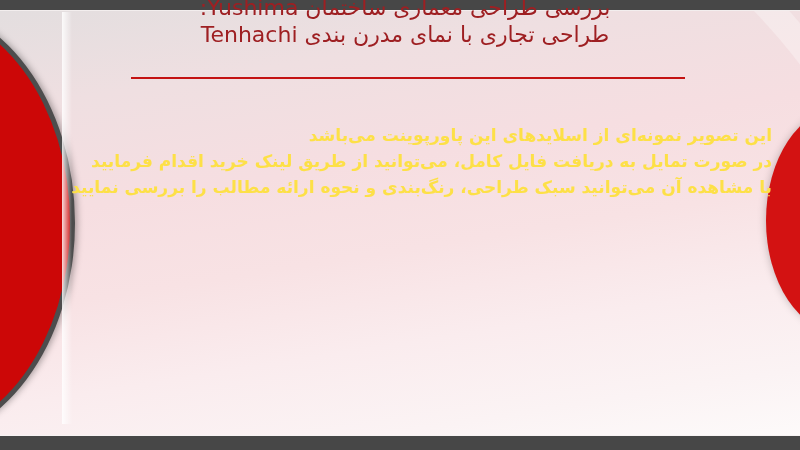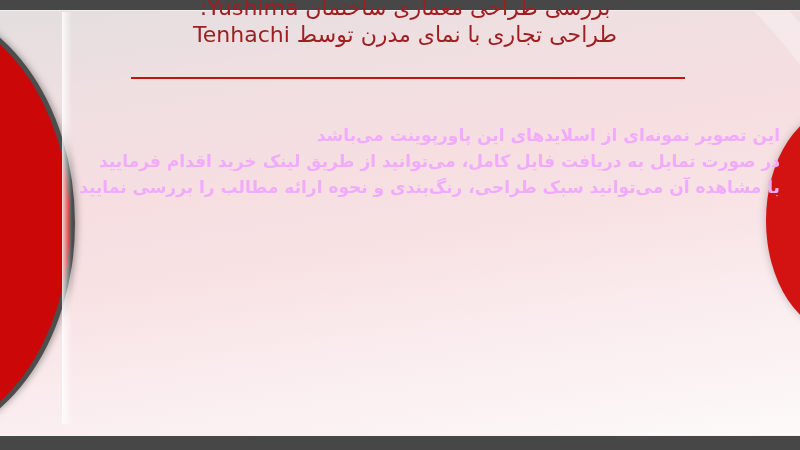--- a/index.html
+++ b/index.html
@@ -73,24 +73,24 @@
   #title-block .tline{display:block;}
 
   
   #title-rule{
     position:absolute;left:131px;top:77px;width:554px;height:0;
     border-top:2px solid #c41212;
   }
 
   
   #body-block{
-    position:absolute;left:120px;top:122px;width:660px;
+    position:absolute;left:112px;top:122px;width:660px;
     text-align:right;
     direction:rtl;
-    color:#f0abfc;
+    color:#fde047;
     font-size:17px;
     line-height:26px;
     font-weight:600;
     white-space:nowrap;
   }
   #body-block .bline{display:block;padding-left:6px;}
 </style>
 </head>
 <body>
 
@@ -112,21 +112,21 @@
         <div class="arc" style="left: 120px; top: -470px; width: 1220px; height: 1500px; border-width: 24px; border-right-color: rgba(255, 255, 255, 0.38);"></div>
       </div>
   </div>
 
   <div id="left-ellipse"></div>
   <div id="left-edge-sheen"></div>
   <div id="right-ellipse"></div>
 
   <div id="title-block">
     <span class="tline">بررسی طراحی معماری ساختمان Yushima:</span>
-    <span class="tline">طراحی تجاری با نمای مدرن توسط Tenhachi</span>
+    <span class="tline">طراحی تجاری با نمای مدرن بندی Tenhachi</span>
   </div>
 
   <div id="title-rule"></div>
 
   <div id="body-block">
     <span class="bline">این تصویر نمونه‌ای از اسلایدهای این پاورپوینت می‌باشد</span>
     <span class="bline">در صورت تمایل به دریافت فایل کامل، می‌توانید از طریق لینک خرید اقدام فرمایید</span>
     <span class="bline">با مشاهده آن می‌توانید سبک طراحی، رنگ‌بندی و نحوه ارائه مطالب را بررسی نمایید</span>
   </div>
 

